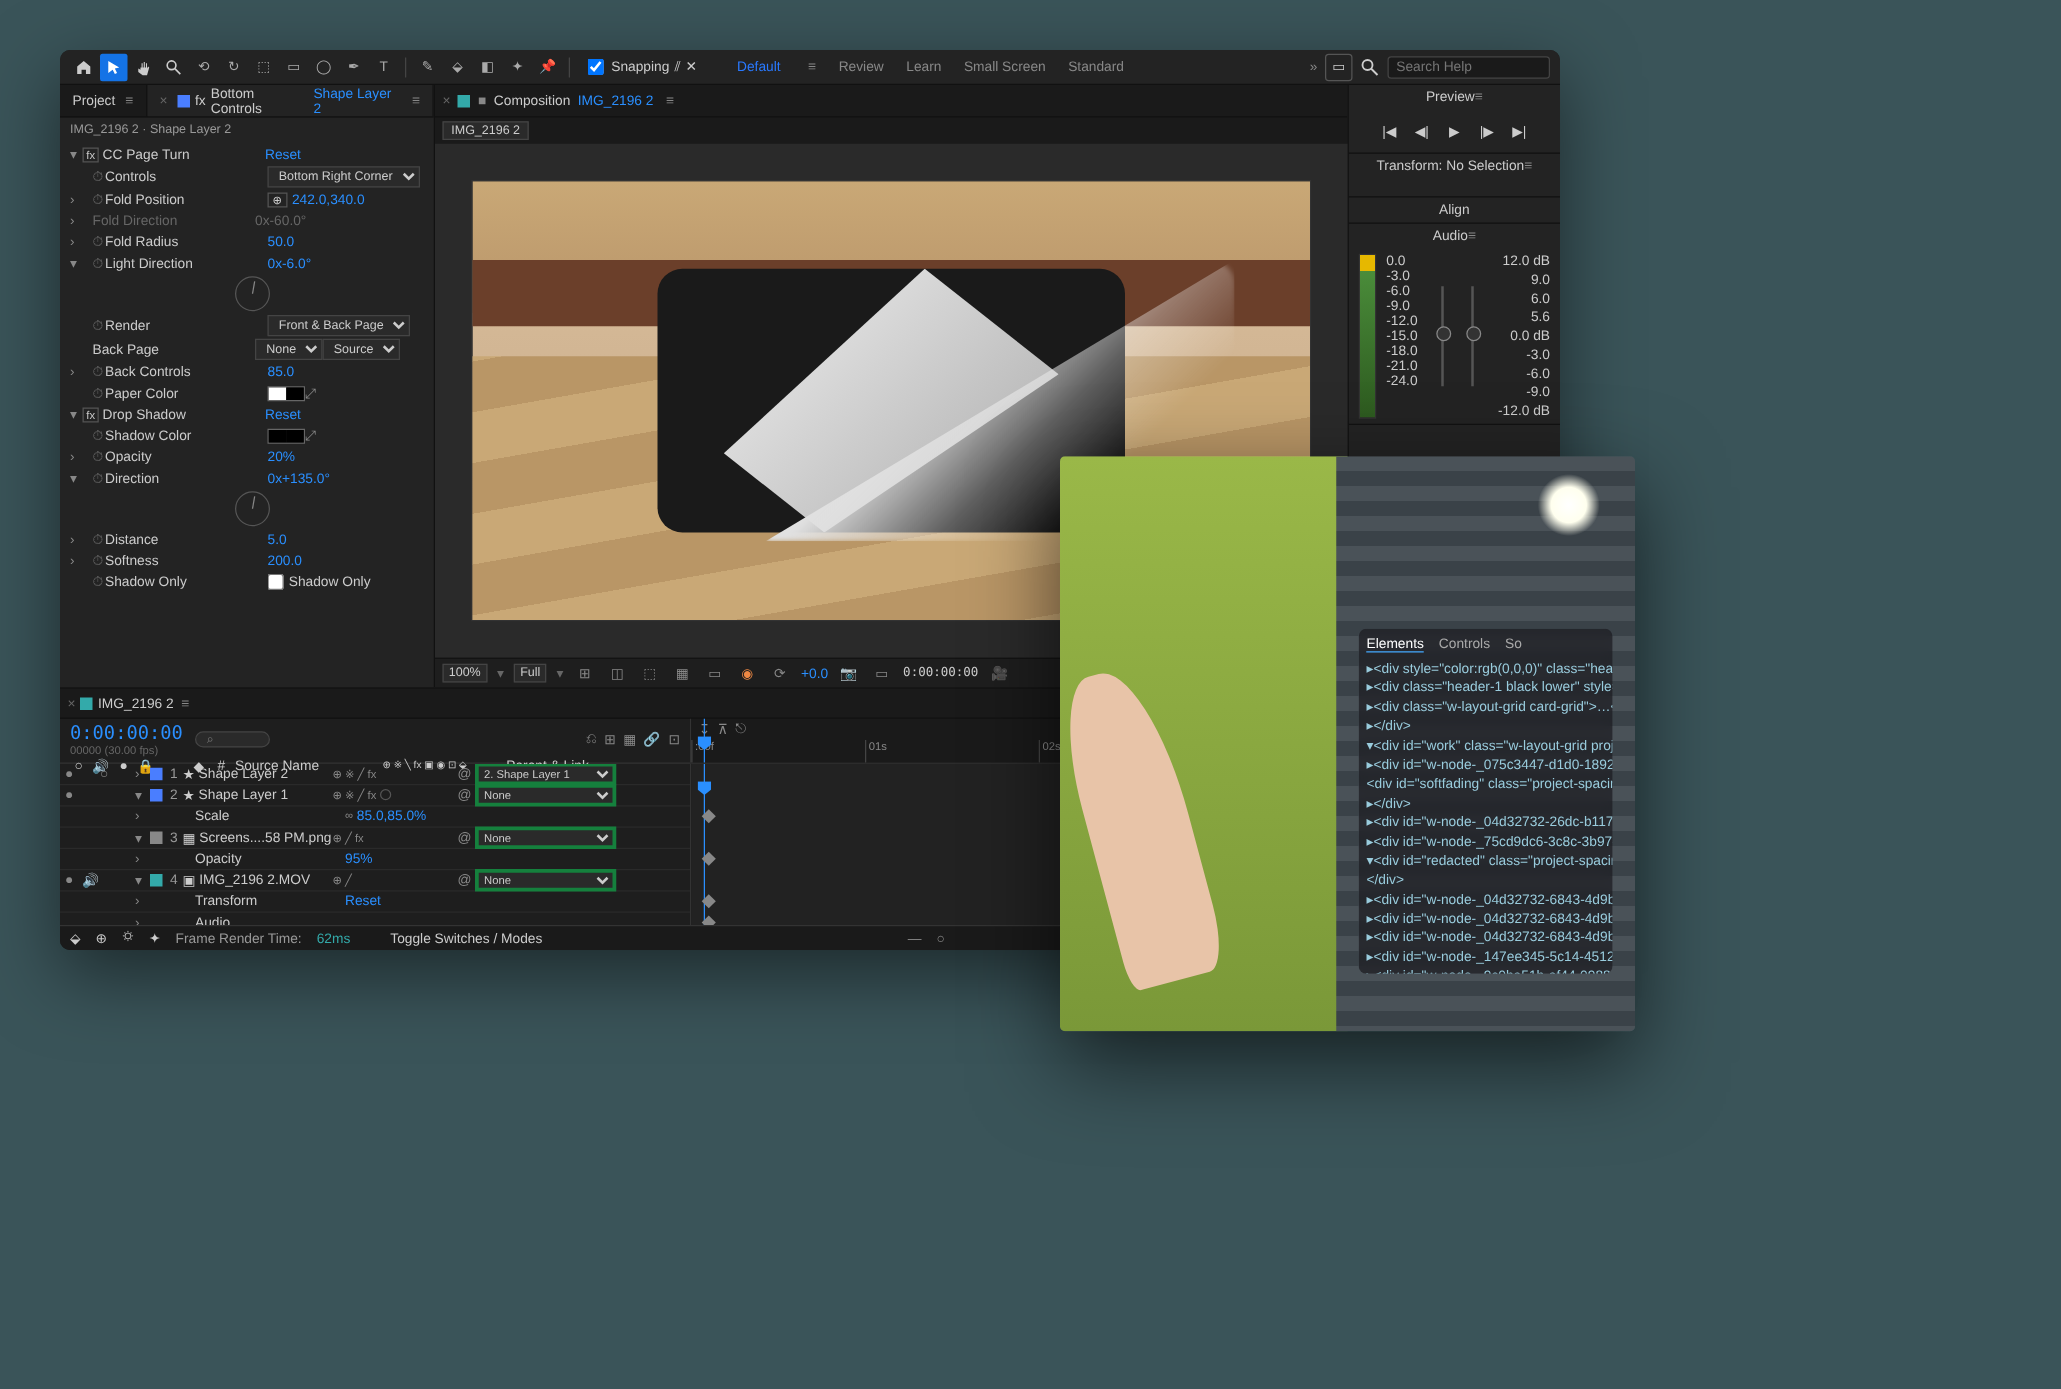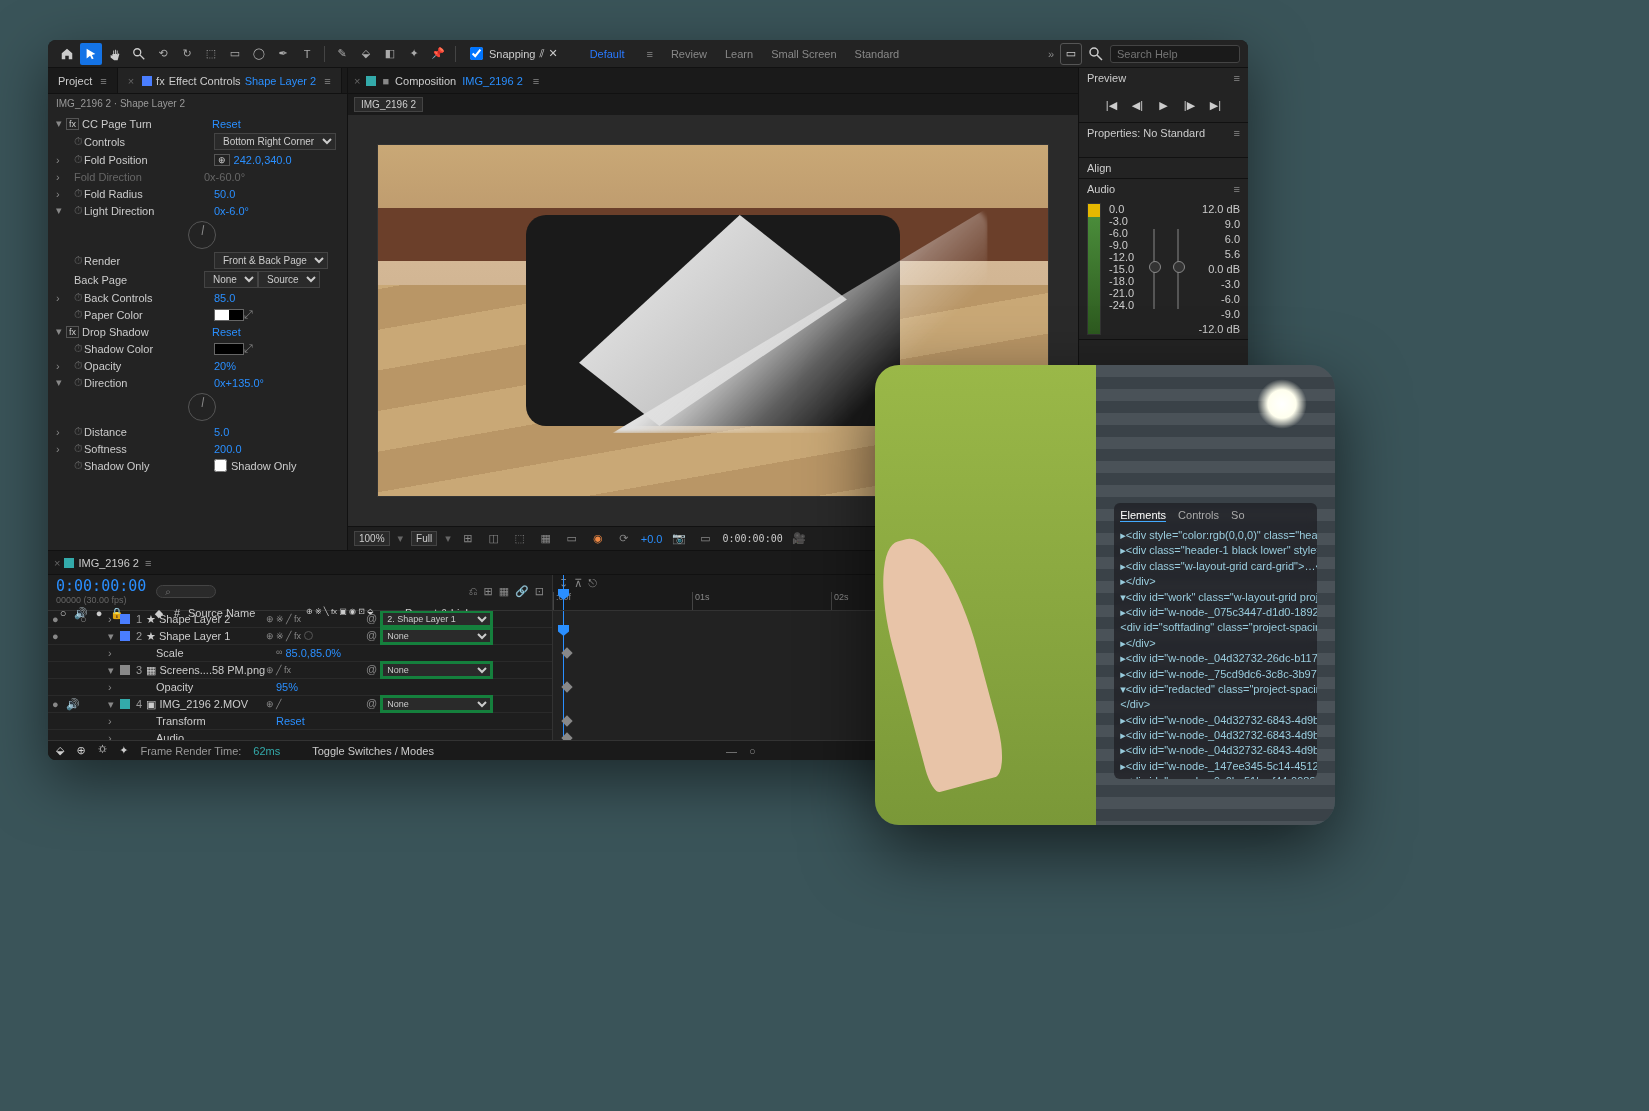--- a/index.html
+++ b/index.html
@@ -55,21 +55,21 @@
 .desk{position:absolute;top:18%;left:0;right:0;height:15%;background:#6b3f2a}
 .shape-bg{position:absolute;left:22%;top:20%;width:56%;height:60%;background:#1a1a1a;border-radius:20px}
 .page-curl{position:absolute;left:35%;top:18%;width:56%;height:64%;background:linear-gradient(135deg,#fff 0%,#e0e0e0 40%,rgba(255,255,255,.3) 60%,transparent 75%);clip-path:polygon(100% 0,100% 100%,0 100%,50% 50%);border-radius:0 20px 20px 0;filter:blur(2px)}
 .page-edge{position:absolute;left:30%;top:20%;width:40%;height:60%;background:linear-gradient(135deg,#f0f0f0,#aaa);clip-path:polygon(60% 0,100% 40%,30% 100%,0 70%)}
 .vp-footer{height:24px;background:#1e1e1e;border-top:1px solid #111;display:flex;align-items:center;padding:0 6px;gap:8px}
 .vp-footer .dd{background:#2a2a2a;border:1px solid #444;padding:1px 4px;font-size:10px}
 .vp-footer .icn{width:18px;height:16px;display:flex;align-items:center;justify-content:center;color:#888;cursor:pointer}
 .vp-footer .tc{font-family:monospace;font-size:10px}
 .right-panel{width:170px;background:#232323;border-left:1px solid #111;display:flex;flex-direction:column}
 .rp-section{border-bottom:1px solid #111}
-.rp-head{padding:4px 8px;display:flex;justify-content:space-between;font-size:11px;color:#ccc}
+.rp-head{padding:4px 8px;display:flex;justify-content:center;font-size:11px;color:#ccc}
 .rp-head .more{color:#888;cursor:pointer}
 .preview-ctrl{display:flex;justify-content:center;gap:8px;padding:8px 0}
 .pc-btn{width:18px;height:18px;display:flex;align-items:center;justify-content:center;color:#ccc;cursor:pointer}
 .audio-body{display:flex;padding:4px 8px;height:140px;gap:8px}
 .meter{width:14px;background:linear-gradient(180deg,#e6b800 0%,#e6b800 10%,#4a8c3a 10%,#2d5a1f 100%);border:1px solid #333}
 .db-col{display:flex;flex-direction:column;justify-content:flex-start;font-size:8px;color:#888}
 .sliders{flex:1;display:flex;justify-content:space-around;align-items:center}
 .slider-v{width:2px;height:80px;background:#555;position:relative}
 .slider-v::after{content:'';position:absolute;left:-4px;top:40%;width:10px;height:10px;border:1px solid #888;border-radius:50%;background:#333}
 .db-col2{display:flex;flex-direction:column;justify-content:space-between;font-size:8px;color:#888;text-align:right}
@@ -109,21 +109,21 @@
 .b-purple{background:#5a5a8c}.b-grey{background:#555}.b-teal{background:#3a7a7a}
 .kf{position:absolute;left:10px;width:8px;height:8px;background:#888;transform:rotate(45deg);top:4px}
 .tl-footer{height:20px;background:#1a1a1a;border-top:1px solid #333;display:flex;align-items:center;padding:0 8px;gap:12px;font-size:10px;color:#888}
 .tl-footer .rt{color:#999}
 .tl-footer .ms{color:#3aa}
 .zoom-slider{margin-left:auto;width:150px;height:4px;background:#333;position:relative}
 .zoom-slider::after{content:'';position:absolute;left:8px;top:-3px;width:10px;height:10px;background:#666;border-radius:2px}
 .nav-shape{width:30px;height:10px;background:#444;clip-path:polygon(0 50%,15% 0,85% 0,100% 50%,85% 100%,15% 100%)}
 
 
-.overlay{position:absolute;left:875px;top:365px;width:460px;height:460px;border-radius:24px;overflow:hidden;box-shadow:0 25px 70px rgba(0,0,0,.6)}
+.overlay{position:absolute;left:848px;top:365px;width:460px;height:460px;border-radius:4px;overflow:hidden;box-shadow:0 25px 70px rgba(0,0,0,.6)}
 .ov-left{position:absolute;left:0;top:0;width:50%;height:100%;background:linear-gradient(180deg,#9ab848,#7a9838)}
 .ov-hand{position:absolute;left:10%;bottom:8%;width:35%;height:55%;background:#e8c4a8;border-radius:40% 50% 20% 10%;transform:rotate(-15deg)}
 .ov-right{position:absolute;right:0;top:0;width:52%;height:100%;background:repeating-linear-gradient(180deg,#4a5258 0 12px,#3a4248 12px 24px)}
 .devtools{position:absolute;right:4%;top:30%;width:44%;height:60%;background:rgba(30,30,35,.75);border-radius:6px;padding:6px;font-family:monospace;font-size:7px;color:#8ad;overflow:hidden;backdrop-filter:blur(4px)}
 .dt-tabs{display:flex;gap:12px;margin-bottom:6px;font-size:9px}
 .dt-tabs span{color:#aaa}
 .dt-tabs .act{color:#fff;border-bottom:1px solid #4af}
 .dt-line{white-space:nowrap;line-height:1.4;color:#9cd}
 .sun{position:absolute;right:6%;top:3%;width:50px;height:50px;background:radial-gradient(circle,#fff,#ffe 40%,transparent 70%);border-radius:50%}
 </style>
@@ -197,21 +197,21 @@
     <div class="left-panel">
       <div class="panel-tabs">
         <div class="ptab">
             <span>Project</span>
             <span class="menu-icon">≡</span>
           </div>
         <div class="ptab active">
           <span class="x">×</span>
           <span style="width:10px;height:10px;background:#4a7eff;display:inline-block"></span>
           <span>fx</span>
-          <span>Effect Controls</span>
+          <span>Bottom Controls</span>
           <span class="link">Shape Layer 2</span>
           <span class="menu-icon">≡</span>
         </div>
       </div>
       <div class="bc">IMG_2196 2 · Shape Layer 2</div>
       <div class="fx-list" id="fx-list">
           <div class="fx-row">
             <span class="tw">▾</span>
             <span style="font-size:9px;border:1px solid #555;padding:0 2px;margin-right:3px">fx</span>
             <span class="lbl">CC Page Turn</span>
@@ -390,21 +390,21 @@
         <div class="preview-ctrl">
           <div class="pc-btn">|◀</div>
           <div class="pc-btn">◀|</div>
           <div class="pc-btn">▶</div>
           <div class="pc-btn">|▶</div>
           <div class="pc-btn">▶|</div>
         </div>
       </div>
       <div class="rp-section">
           <div class="rp-head">
-            <span>Properties: No Standard</span>
+            <span>Transform: No Selection</span>
             <span class="more">≡</span>
           </div>
           <div style="height:14px"></div>
         </div>
       <div class="rp-section">
           <div class="rp-head">
             <span>Align</span>
           </div>
         </div>
       <div class="rp-section">

